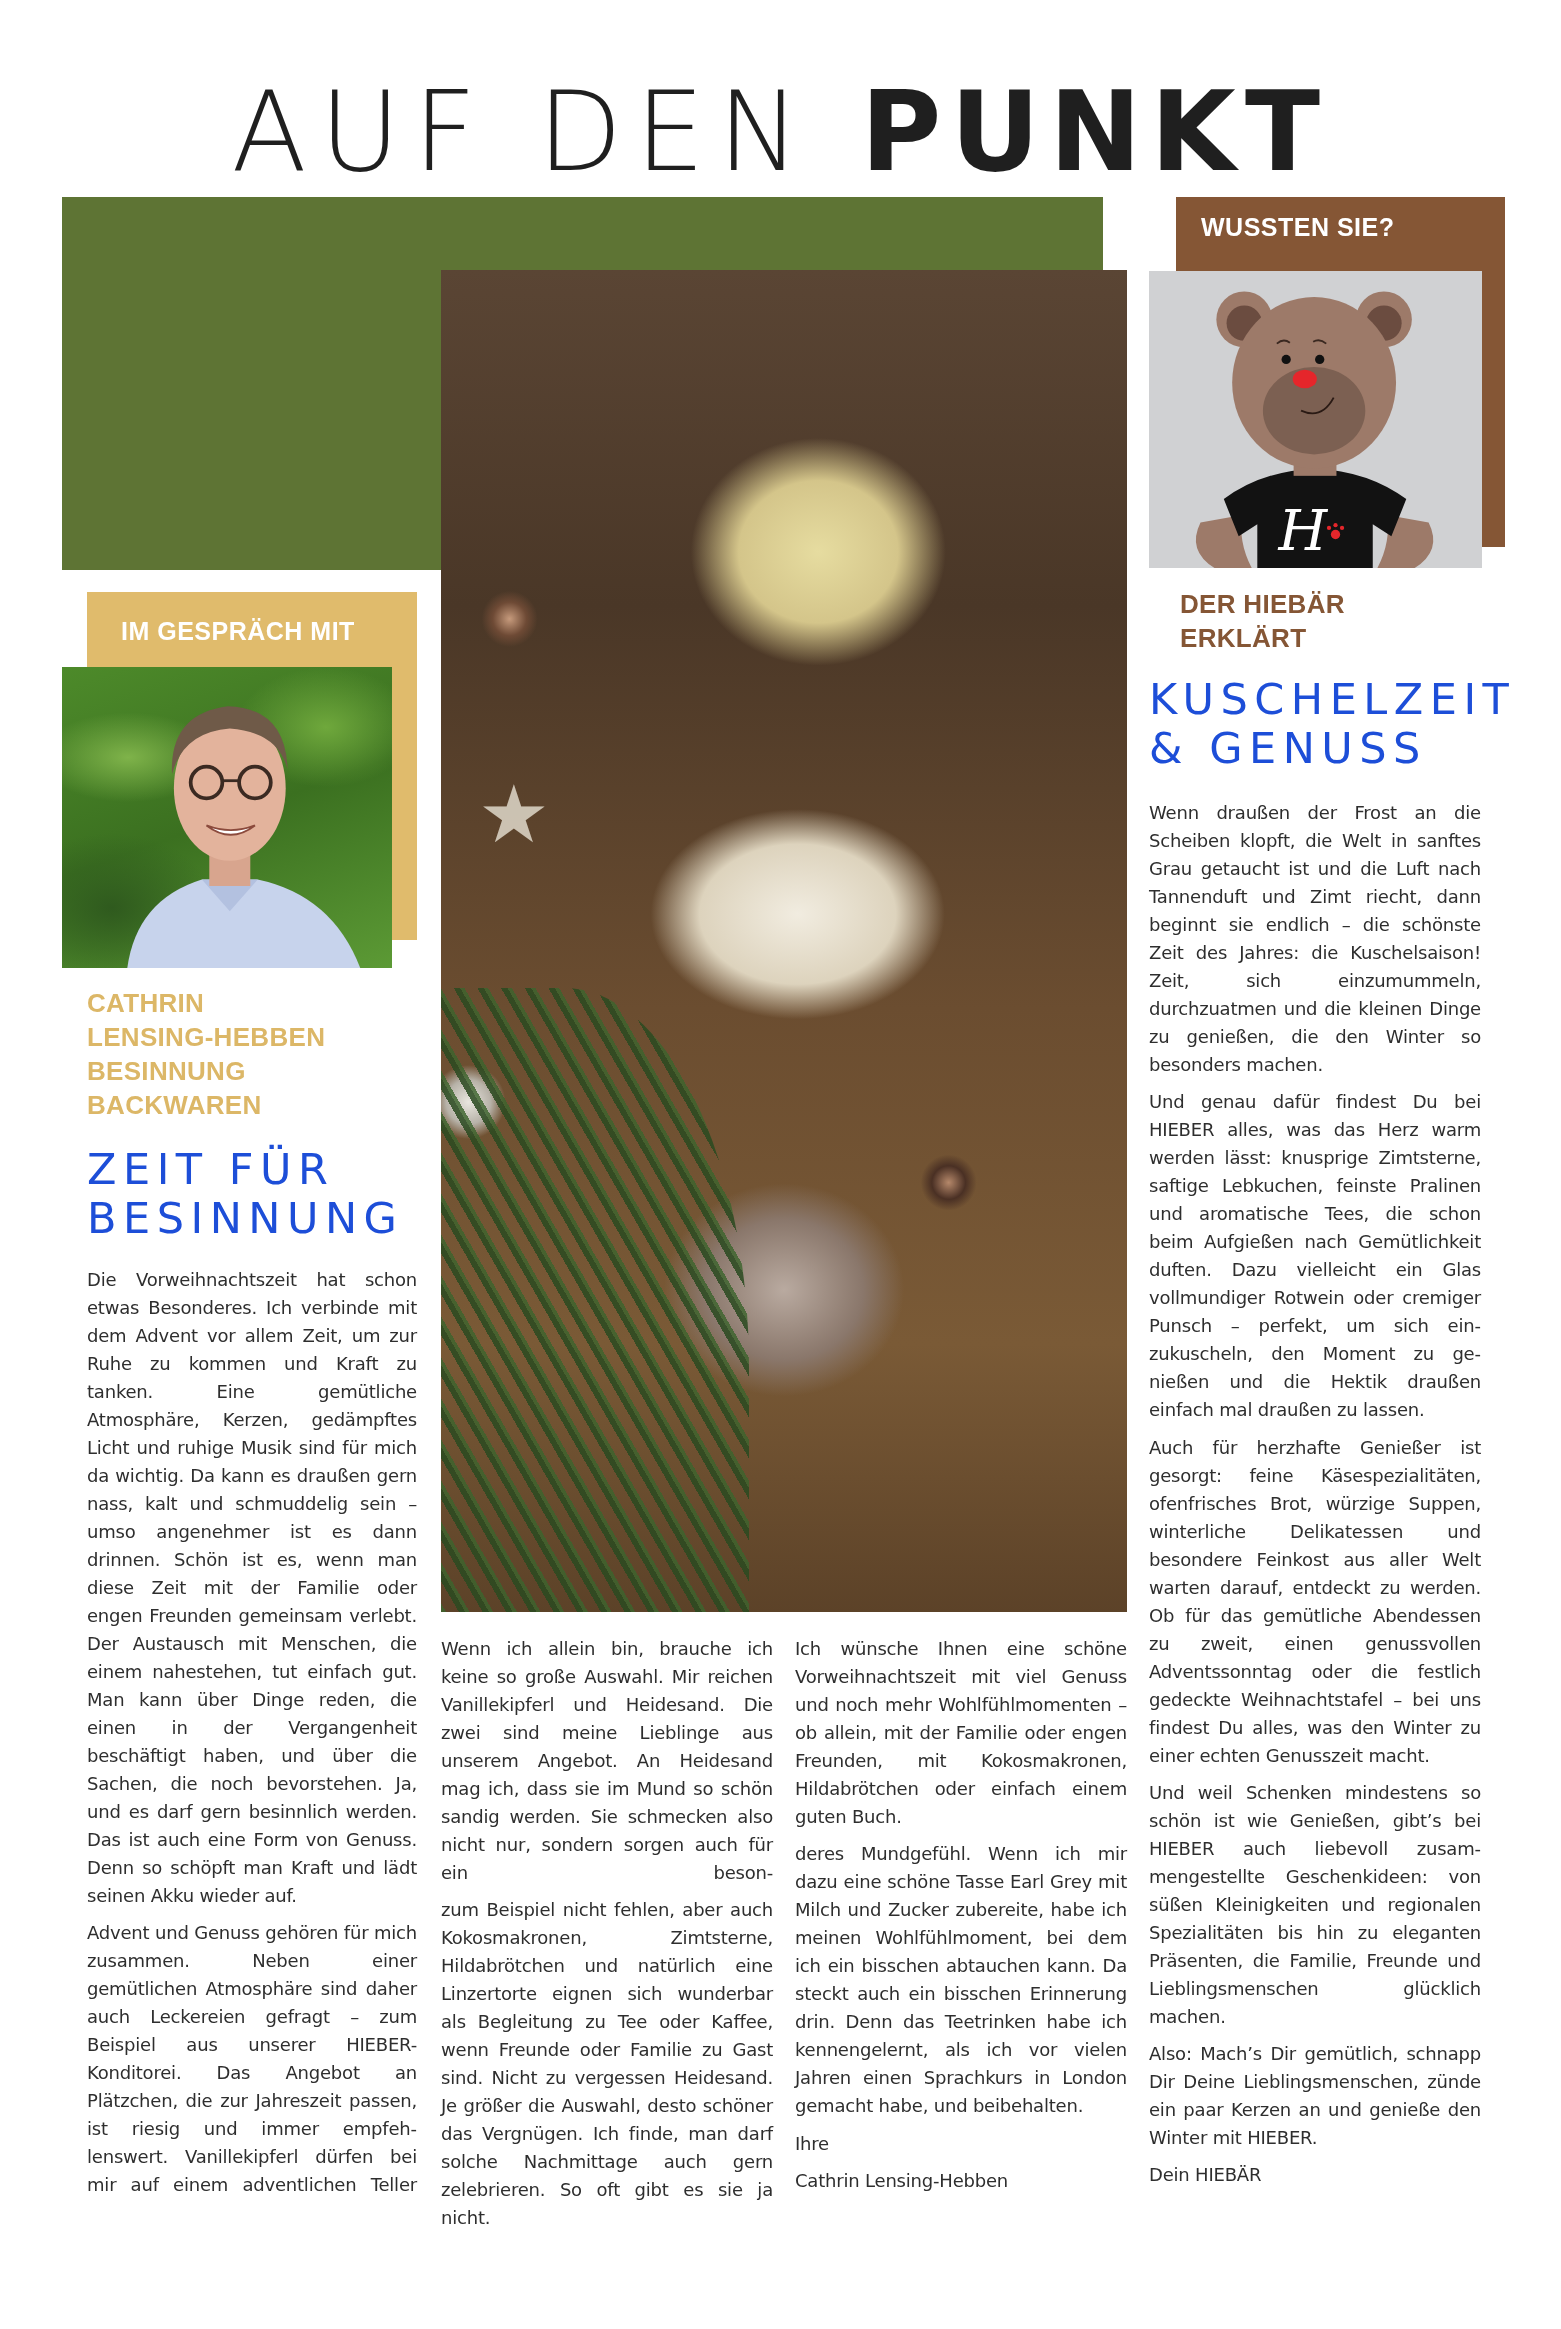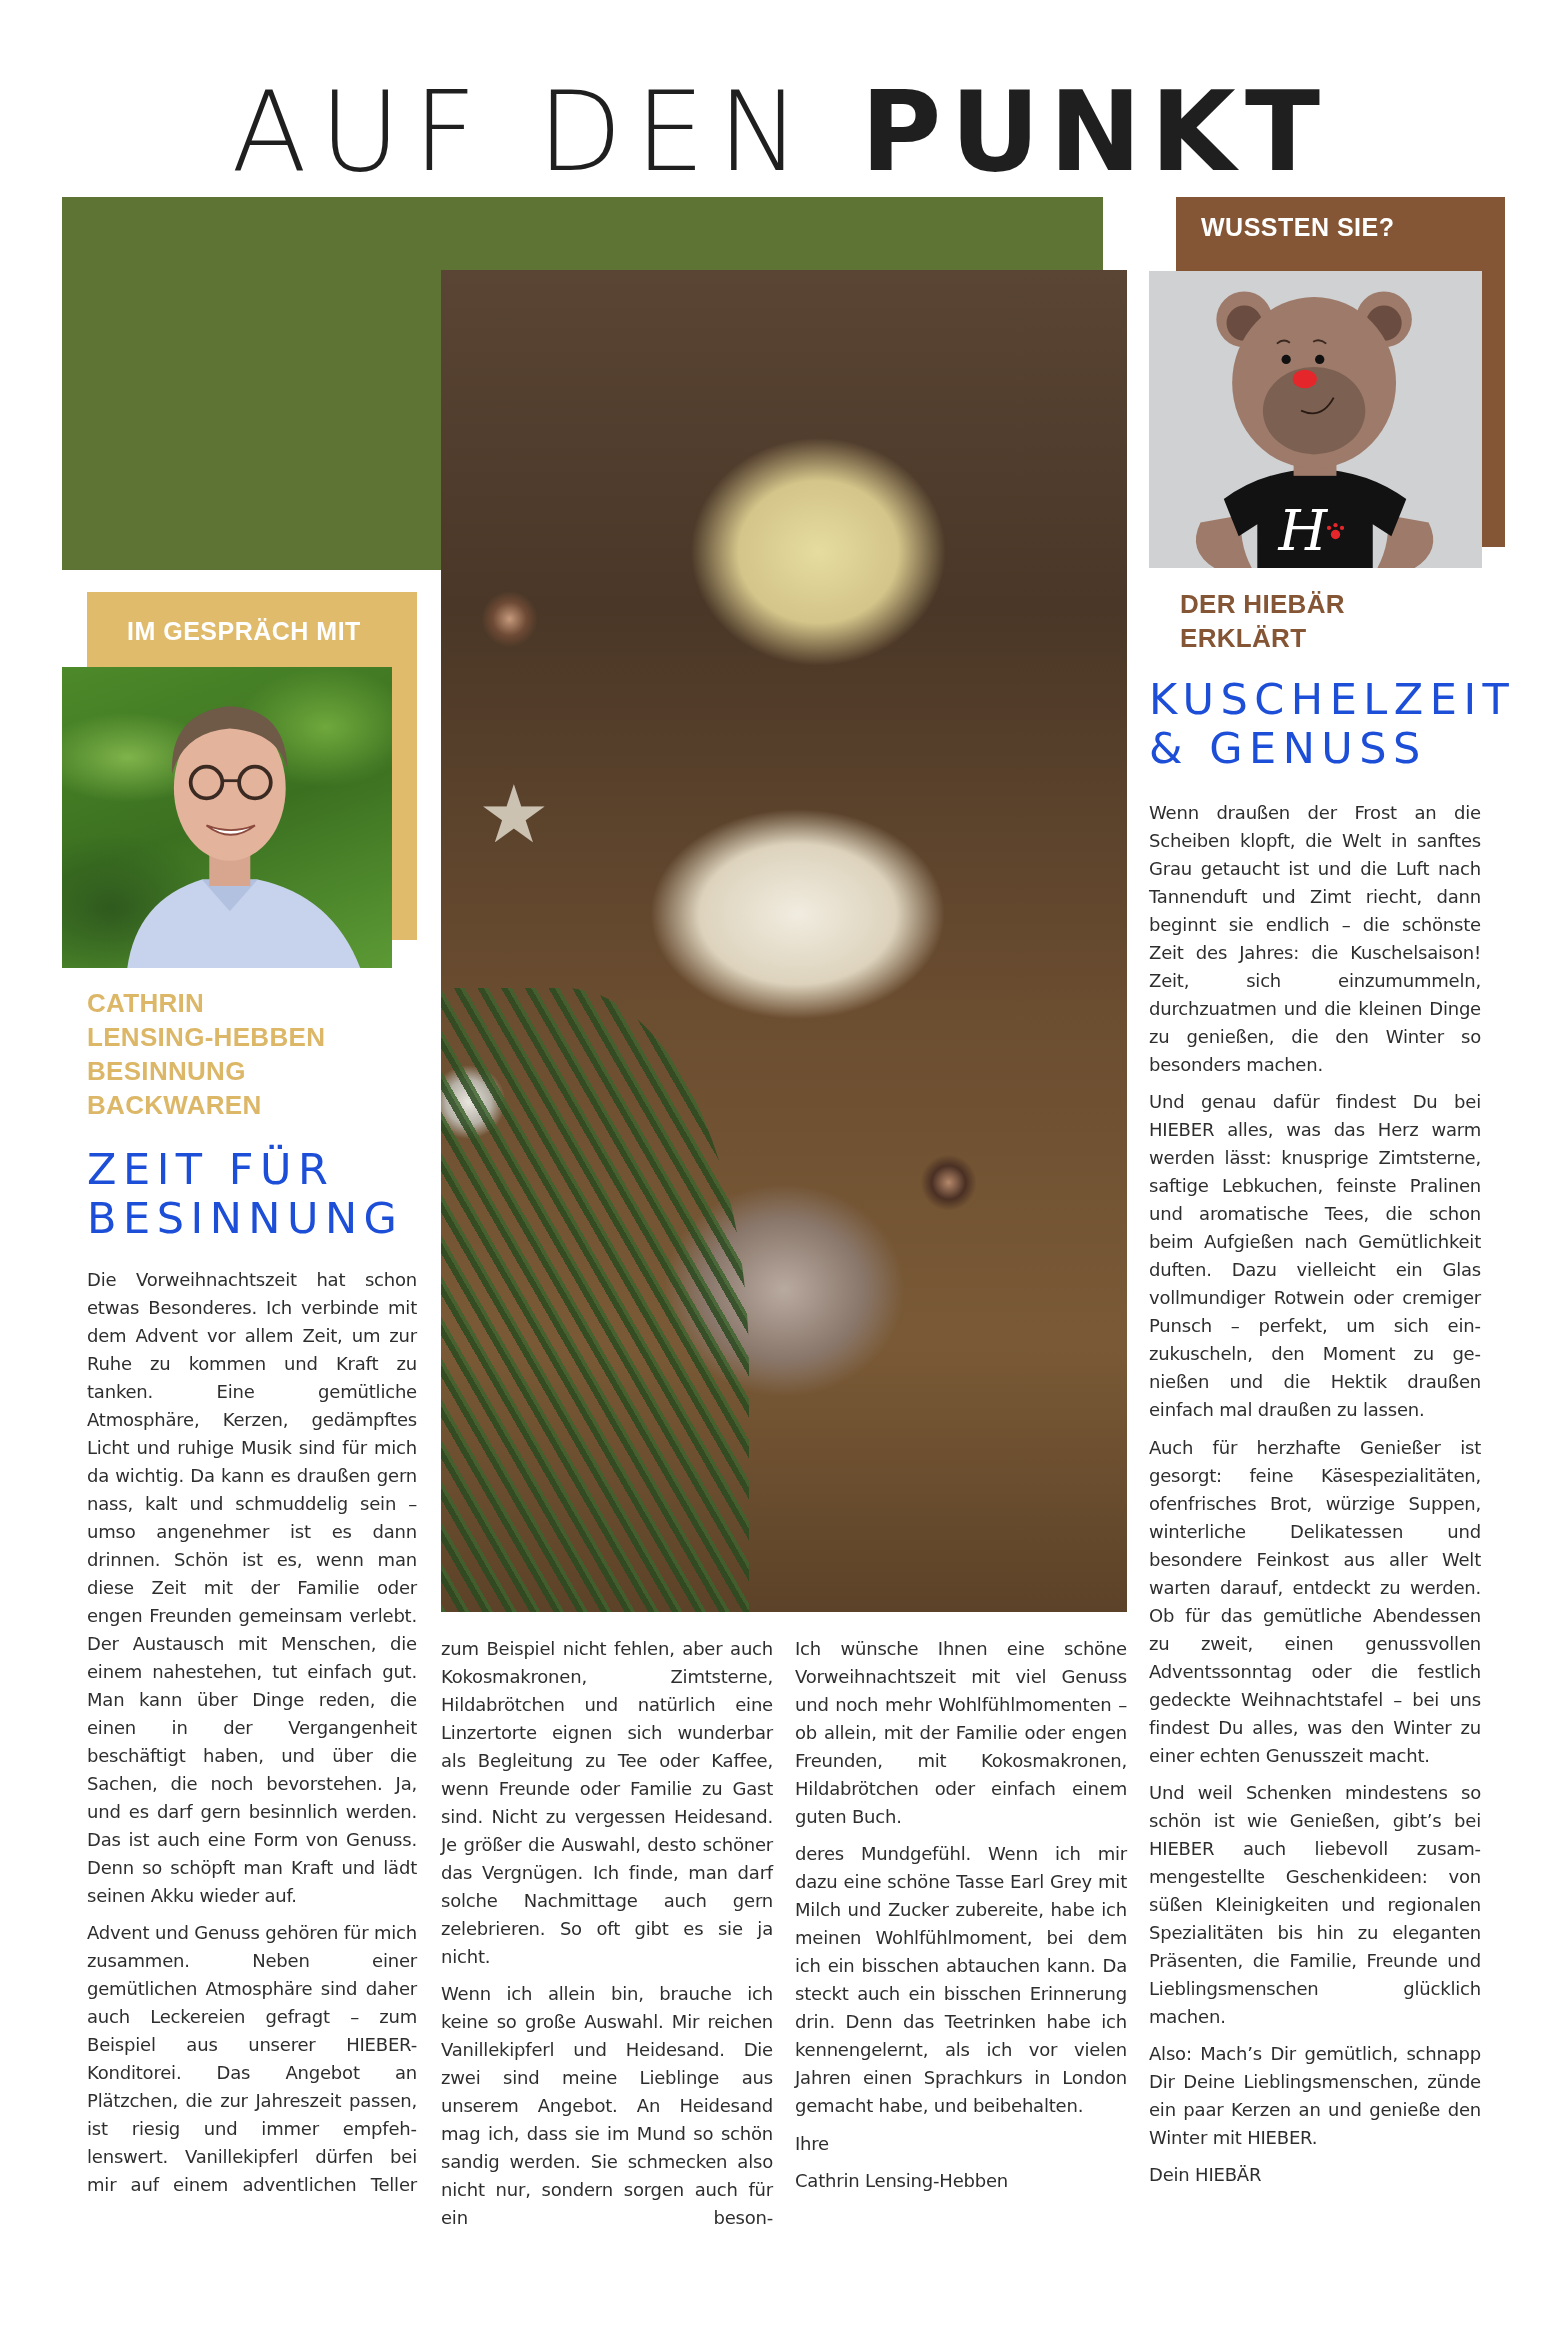--- a/index.html
+++ b/index.html
@@ -66,21 +66,21 @@
   <span class="bold">PUNKT</span>
 </h1>
 
 <div class="abs green-block"></div>
 
 <div class="abs brown-block">
   <div class="abs block-label" style="left:25px; top:16px;">WUSSTEN SIE?</div>
 </div>
 
 <div class="abs gold-block">
-  <div class="abs block-label" style="left:40px; top:25px;">IM GESPRÄCH MIT</div>
+  <div class="abs block-label" style="left:34px; top:25px;">IM GESPRÄCH MIT</div>
 </div>
 
 <div class="abs photo" role="img" aria-label="Christmas cookies: Vanillekipferl, coconut macaroons and spritz cookies on a wooden table with fir branches">
   <div class="branch"></div>
   <div class="star">★</div>
 </div>
 
 <div class="abs bear-box">
   <svg width="333" height="297" viewBox="0 0 357 319">
 
@@ -148,22 +148,22 @@
   <div>ZEIT FÜR</div>
   <div>BESINNUNG</div>
 </h2>
 
 <div class="abs col" style="left:87px; top:1266px; width:330px;">
   <p>Die Vorweihnachtszeit hat schon etwas Besonderes. Ich verbinde mit dem Advent vor allem Zeit, um zur Ruhe zu kommen und Kraft zu tanken. Eine gemütliche Atmosphäre, Kerzen, gedämpftes Licht und ruhige Musik sind für mich da wichtig. Da kann es drau­ßen gern nass, kalt und schmud­delig sein – umso angenehmer ist es dann drinnen. Schön ist es, wenn man diese Zeit mit der Fa­milie oder engen Freunden ge­meinsam verlebt. Der Austausch mit Menschen, die einem nahe­stehen, tut einfach gut. Man kann über Dinge reden, die einen in der Vergangenheit beschäftigt haben, und über die Sachen, die noch be­vorstehen. Ja, und es darf gern besinnlich werden. Das ist auch eine Form von Genuss. Denn so schöpft man Kraft und lädt seinen Akku wieder auf.</p>
   <p style="text-align-last: justify;">Advent und Genuss gehören für mich zusammen. Neben einer gemütlichen Atmosphäre sind daher auch Leckereien gefragt – zum Beispiel aus unserer HIE­BER-Konditorei. Das Angebot an Plätzchen, die zur Jahreszeit pas­sen, ist riesig und immer empfeh­lenswert. Vanillekipferl dürfen bei mir auf einem adventlichen Teller</p>
 </div>
 
 <div class="abs col" style="left:441px; top:1635px; width:332px;">
+  <p style="text-align-last: justify;">Wenn ich allein bin, brauche ich keine so große Auswahl. Mir rei­chen Vanillekipferl und Heide­sand. Die zwei sind meine Lieb­linge aus unserem Angebot. An Heidesand mag ich, dass sie im Mund so schön sandig werden. Sie schmecken also nicht nur, son­dern sorgen auch für ein beson-</p>
   <p>zum Beispiel nicht fehlen, aber auch Kokosmakronen, Zimtster­ne, Hildabrötchen und natürlich eine Linzertorte eignen sich wun­derbar als Begleitung zu Tee oder Kaffee, wenn Freunde oder Fami­lie zu Gast sind. Nicht zu vergessen Heidesand. Je größer die Auswahl, desto schöner das Vergnügen. Ich finde, man darf solche Nachmit­tage auch gern zelebrieren. So oft gibt es sie ja nicht.</p>
-  <p style="text-align-last: justify;">Wenn ich allein bin, brauche ich keine so große Auswahl. Mir rei­chen Vanillekipferl und Heide­sand. Die zwei sind meine Lieb­linge aus unserem Angebot. An Heidesand mag ich, dass sie im Mund so schön sandig werden. Sie schmecken also nicht nur, son­dern sorgen auch für ein beson-</p>
 </div>
 
 <div class="abs col" style="left:795px; top:1635px; width:332px;">
   <p>Ich wünsche Ihnen eine schöne Vorweihnachtszeit mit viel Genuss und noch mehr Wohlfühlmomen­ten – ob allein, mit der Familie oder engen Freunden, mit Kokos­makronen, Hildabrötchen oder einfach einem guten Buch.</p>
   <p>deres Mundgefühl. Wenn ich mir dazu eine schöne Tasse Earl Grey mit Milch und Zucker zubereite, habe ich meinen Wohlfühlmo­ment, bei dem ich ein bisschen ab­tauchen kann. Da steckt auch ein bisschen Erinnerung drin. Denn das Teetrinken habe ich kennen­gelernt, als ich vor vielen Jahren einen Sprachkurs in London ge­macht habe, und beibehalten.</p>
   <p>Ihre</p>
   <p>Cathrin Lensing-Hebben</p>
 </div>
 
 <div class="abs kicker brown" style="left:1149px; top:587px;">

